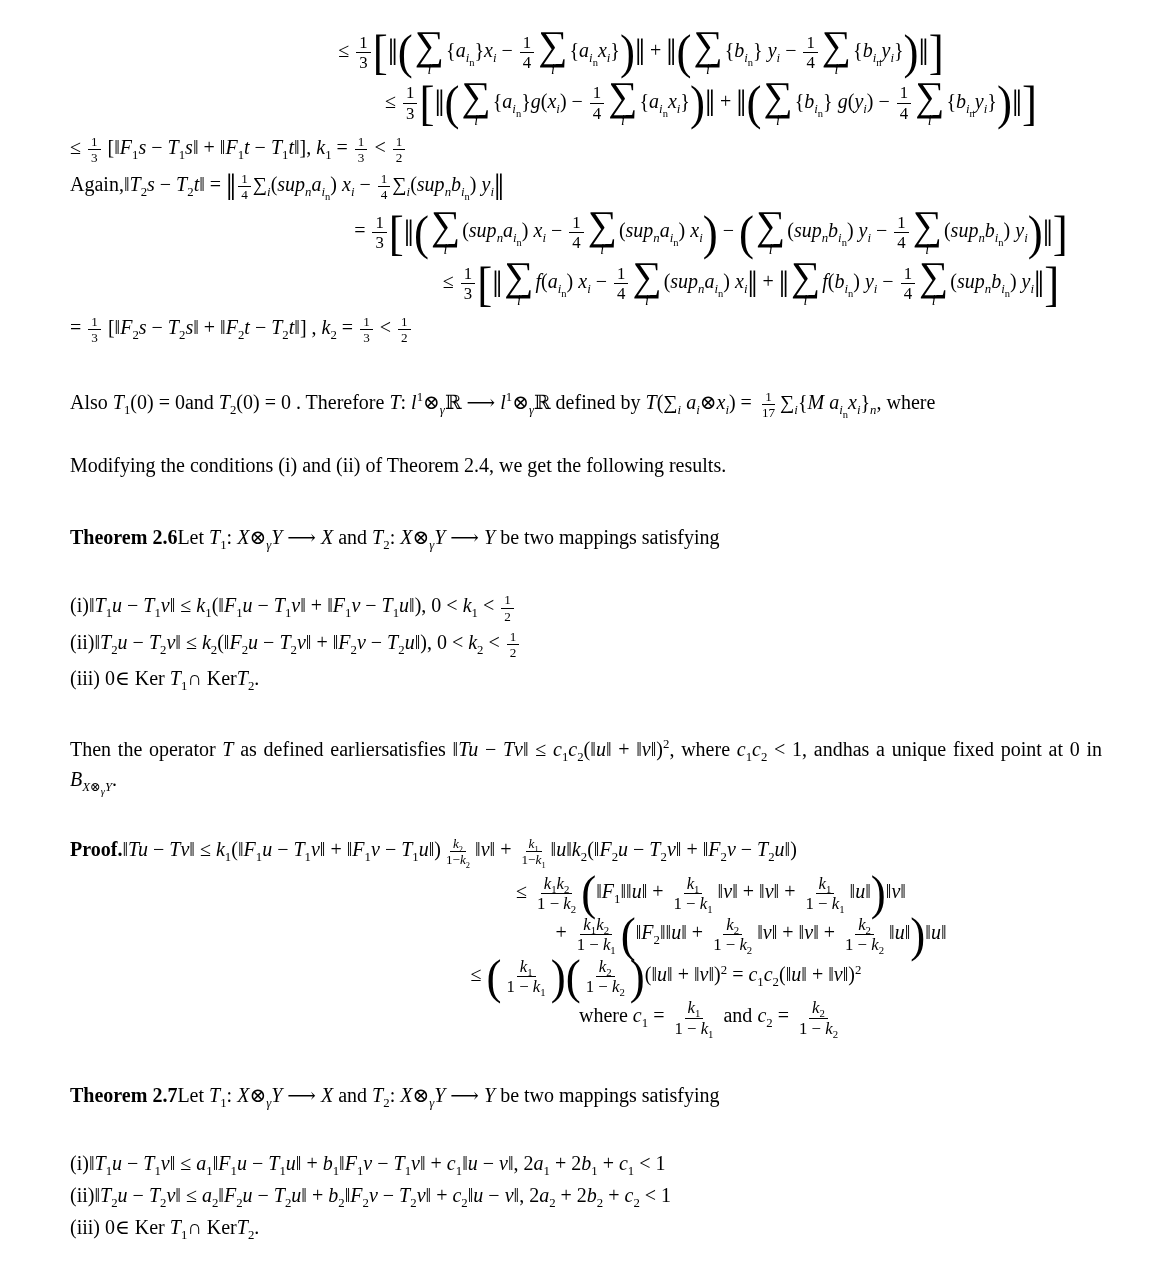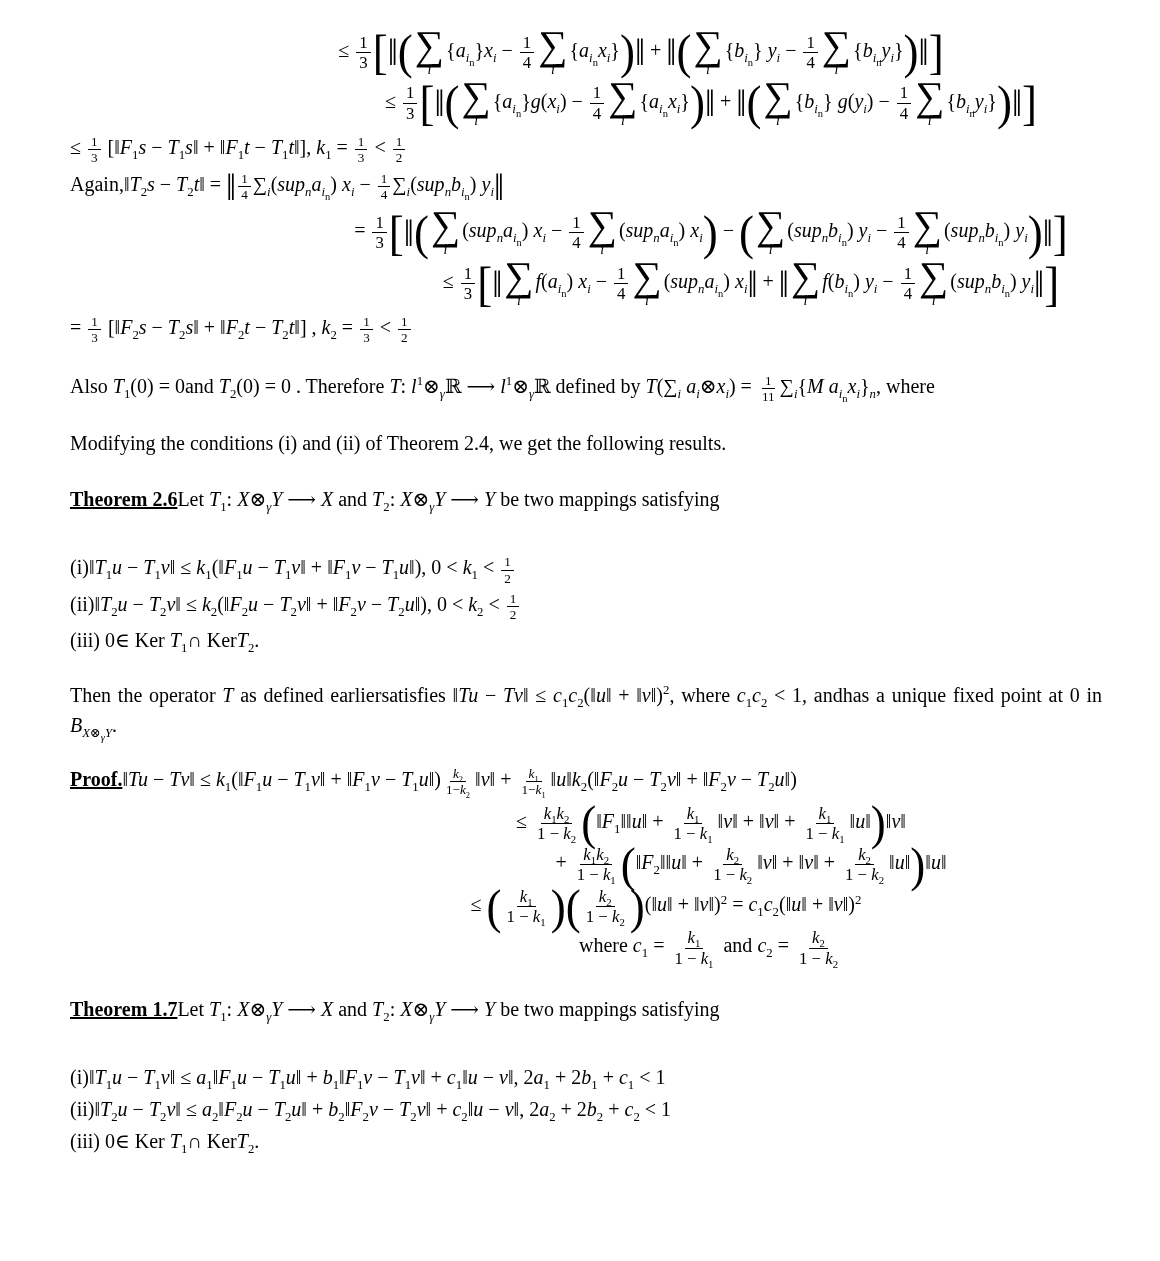--- a/index.html
+++ b/index.html
@@ -31,26 +31,26 @@
   
   .bigd{font-size:2.25em;vertical-align:middle;line-height:0;display:inline-block;transform:scaleY(1.08);}
   .bnorm{font-size:1.8em;}
 
   sub,sup{font-size:.64em;line-height:0;}
   sub sub, sub sup, sup sub{font-size:.82em;}
 
   .para{line-height:1.5;margin:0;}
   .pline{white-space:nowrap;line-height:1.55;}
   .condline{margin:5px 0;line-height:1.35;white-space:nowrap;}
-  .thead{font-weight:bold;text-decoration:underline;}
+  .thead{font-weight:bold;}
   .just{text-align:justify;}
 
   .mt1{}
-  .mt2{margin-top:26px;}
-  .mt3{margin-top:24px;}
+  .mt2{margin-top:42px;}
+  .mt3{margin-top:30px;}
   .mt4{margin-top:40px;}
 </style>
 </head>
 <body>
 
 <div class="page">
 
   <section>
     <div class="mline mrow cA">≤ <span class="fr FR">
           <span class="fn">1</span>
@@ -168,21 +168,21 @@
           <span class="fd">3</span>
         </span> &lt; <span class="fr">
           <span class="fn">1</span>
           <span class="fd">2</span>
         </span></div>
   </section>
 
   <section class="mt2">
     <div class="pline">Also <i>T</i><sub>1</sub>(0) = 0and <i>T</i><sub>2</sub>(0) = 0 . Therefore <i>T</i>: <i>l</i><sup>1</sup>⊗<sub><i>γ</i></sub>ℝ ⟶ <i>l</i><sup>1</sup>⊗<sub><i>γ</i></sub>ℝ defined by <i>T</i>(∑<sub><i>i</i></sub> <i>a</i><sub><i>i</i></sub>⊗<i>x</i><sub><i>i</i></sub>) = <span class="fr">
           <span class="fn">1</span>
-          <span class="fd">11</span>
+          <span class="fd">17</span>
         </span>∑<sub><i>i</i></sub>{<i>M a</i><sub><i>i</i><sub>n</sub></sub><i>x</i><sub><i>i</i></sub>}<sub><i>n</i></sub>, where</div>
   </section>
 
   <p class="para mt3">Modifying the conditions (i) and (ii) of Theorem 2.4, we get the following results.</p>
 
   <p class="para mt2"><b class="thead">Theorem 2.6</b><span>Let <i>T</i><sub>1</sub>: <i>X</i>⊗<sub><i>γ</i></sub><i>Y</i> ⟶ <i>X</i> and <i>T</i><sub>2</sub>: <i>X</i>⊗<sub><i>γ</i></sub><i>Y</i> ⟶ <i>Y</i> be two mappings satisfying</span></p>
 
   <section class="mt4">
     <div class="condline">(i)‖<i>T</i><sub>1</sub><i>u</i> − <i>T</i><sub>1</sub><i>v</i>‖ ≤ <i>k</i><sub>1</sub>(‖<i>F</i><sub>1</sub><i>u</i> − <i>T</i><sub>1</sub><i>v</i>‖ + ‖<i>F</i><sub>1</sub><i>v</i> − <i>T</i><sub>1</sub><i>u</i>‖), 0 &lt; <i>k</i><sub>1</sub> &lt; <span class="fr">
           <span class="fn">1</span>
@@ -235,21 +235,21 @@
     <div class="mline mrow cC">where <i>c</i><sub>1</sub> = <span class="fr FR">
           <span class="fn"><i>k</i><sub>1</sub></span>
           <span class="fd">1 − <i>k</i><sub>1</sub></span>
         </span> and <i>c</i><sub>2</sub> = <span class="fr FR">
           <span class="fn"><i>k</i><sub>2</sub></span>
           <span class="fd">1 − <i>k</i><sub>2</sub></span>
         </span></div>
   </section>
 
 
-  <p class="para mt2"><b class="thead">Theorem 1.7</b><span>Let <i>T</i><sub>1</sub>: <i>X</i>⊗<sub><i>γ</i></sub><i>Y</i> ⟶ <i>X</i> and <i>T</i><sub>2</sub>: <i>X</i>⊗<sub><i>γ</i></sub><i>Y</i> ⟶ <i>Y</i> be two mappings satisfying</span></p>
+  <p class="para mt2"><b class="thead">Theorem 2.7</b><span>Let <i>T</i><sub>1</sub>: <i>X</i>⊗<sub><i>γ</i></sub><i>Y</i> ⟶ <i>X</i> and <i>T</i><sub>2</sub>: <i>X</i>⊗<sub><i>γ</i></sub><i>Y</i> ⟶ <i>Y</i> be two mappings satisfying</span></p>
 
   <section class="mt4">
     <div class="condline">(i)‖<i>T</i><sub>1</sub><i>u</i> − <i>T</i><sub>1</sub><i>v</i>‖ ≤ <i>a</i><sub>1</sub>‖<i>F</i><sub>1</sub><i>u</i> − <i>T</i><sub>1</sub><i>u</i>‖ + <i>b</i><sub>1</sub>‖<i>F</i><sub>1</sub><i>v</i> − <i>T</i><sub>1</sub><i>v</i>‖ + <i>c</i><sub>1</sub>‖<i>u</i> − <i>v</i>‖, 2<i>a</i><sub>1</sub> + 2<i>b</i><sub>1</sub> + <i>c</i><sub>1</sub> &lt; 1</div>
     <div class="condline">(ii)‖<i>T</i><sub>2</sub><i>u</i> − <i>T</i><sub>2</sub><i>v</i>‖ ≤ <i>a</i><sub>2</sub>‖<i>F</i><sub>2</sub><i>u</i> − <i>T</i><sub>2</sub><i>u</i>‖ + <i>b</i><sub>2</sub>‖<i>F</i><sub>2</sub><i>v</i> − <i>T</i><sub>2</sub><i>v</i>‖ + <i>c</i><sub>2</sub>‖<i>u</i> − <i>v</i>‖, 2<i>a</i><sub>2</sub> + 2<i>b</i><sub>2</sub> + <i>c</i><sub>2</sub> &lt; 1</div>
     <div class="condline">(iii) 0∈ Ker <i>T</i><sub>1</sub>∩ Ker<i>T</i><sub>2</sub>.</div>
   </section>
 
 </div>
 
 </body></html>

